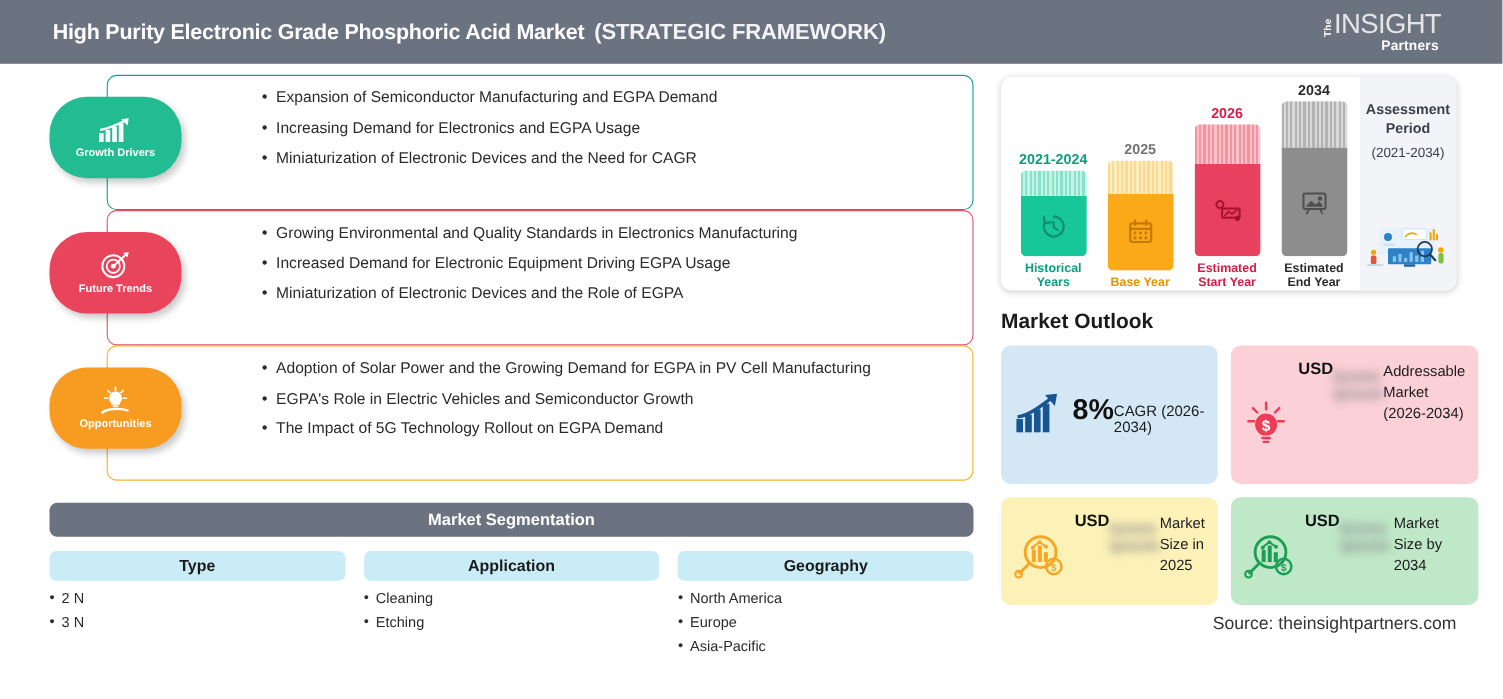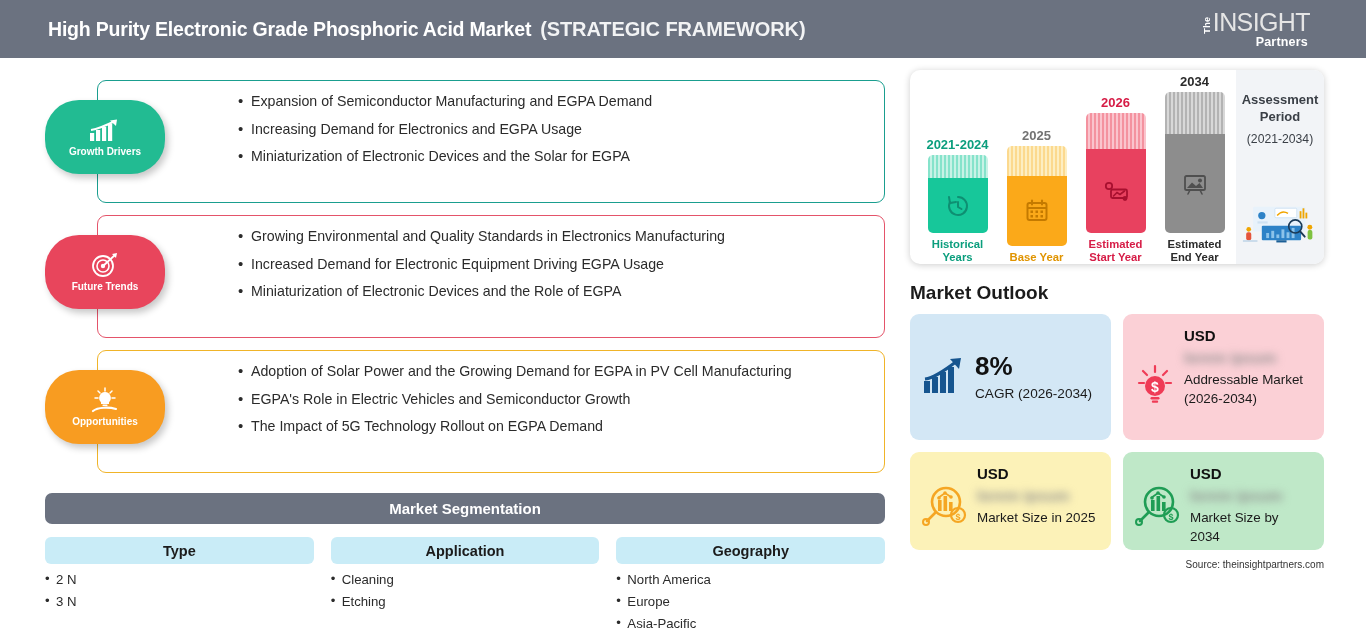--- a/index.html
+++ b/index.html
@@ -54,21 +54,21 @@
     color: #fff; font-size: 12.5px; font-weight: bold;
     letter-spacing: 0.2px; margin-top: 1px; padding-right: 2px;
   }
 
   
   .body-wrap { display: flex; height: 577px; }
   .left-col { width: 905px; position: relative; padding-top: 10px; }
   .right-col { width: 461px; position: relative; padding-top: 12px; }
 
   
-  .pillar { position: relative; height: 123px; margin: 12px 20px 0 45px; }
+  .pillar { position: relative; height: 123px; margin: 0 20px 0 45px; }
   .pillar-box {
     position: absolute; left: 52px; right: 0; top: 0; bottom: 0;
     border: 1.3px solid; border-radius: 9px; background: #fff;
     padding: 13px 0 0 140px;
   }
   .pillar-box.green  { border-color: #1a9e8f; }
   .pillar-box.red    { border-color: #e4546a; }
   .pillar-box.orange { border-color: #f0b429; }
 
   .badge {
@@ -161,31 +161,31 @@
   .mo-grid {
     display: grid; grid-template-columns: 1fr 1fr;
     gap: 12px; margin: 0 42px 0 5px;
   }
   .mo-card { border-radius: 9px; padding: 14px 12px; display: flex; gap: 9px; }
   .mo-card.blue   { background: #d3e7f5; height: 126px; align-items: center; }
   .mo-card.pink   { background: #fbd0d6; height: 126px; }
   .mo-card.yellow { background: #fcf2b8; height: 98px; }
   .mo-card.green  { background: #bfe8c8; height: 98px; }
   .mo-ico { flex: 0 0 auto; display: flex; align-items: center; justify-content: center; }
-  .mo-body { display: flex; flex-direction: column; }
+  .mo-body { display: flex; flex-direction: row; justify-content: flex-end; }
   .mo-big { font-size: 26px; font-weight: bold; color: #111; line-height: 1; }
   .mo-cagr { font-size: 13.6px; color: #1b1b1b; margin-top: 7px; }
   .mo-usd { font-size: 15px; font-weight: bold; color: #111; line-height: 1; }
   .mo-blur {
     font-size: 15.5px; font-weight: bold; color: #8d8d8d;
     filter: blur(4.2px); margin: 7px 0 4px; line-height: 1; user-select: none;
   }
   .mo-lab { font-size: 13.4px; color: #1b1b1b; line-height: 1.42; }
   .source {
-    text-align: right; font-size: 10px; color: #333;
+    text-align: right; font-size: 16px; color: #333;
     margin: 9px 42px 0 0;
   }
 </style>
 </head>
 <body>
 
 <div class="header">
   <span class="header-title">High Purity Electronic Grade Phosphoric Acid Market</span>
   <span class="header-sub">(STRATEGIC FRAMEWORK)</span>
 
@@ -200,21 +200,21 @@
 
 <div class="body-wrap">
 
   <div class="left-col">
 
     <div class="pillar">
       <div class="pillar-box green">
         <ul class="bullets">
           <li>Expansion of Semiconductor Manufacturing and EGPA Demand</li>
           <li>Increasing Demand for Electronics and EGPA Usage</li>
-          <li>Miniaturization of Electronic Devices and the Solar for EGPA</li>
+          <li>Miniaturization of Electronic Devices and the Need for CAGR</li>
         </ul>
       </div>
       <div class="badge green">
         <span class="badge-icon">
           <svg width="34" height="25" viewBox="0 0 34 25">
             <rect x="2" y="15" width="4.2" height="8" fill="#fff"></rect>
             <rect x="8" y="12" width="4.2" height="11" fill="#fff"></rect>
             <rect x="14" y="9" width="4.2" height="14" fill="#fff"></rect>
             <rect x="20" y="6" width="4.2" height="17" fill="#fff"></rect>
             <path d="M3 12 C10 11, 17 8, 27 3" stroke="#fff" stroke-width="2" fill="none"></path>

